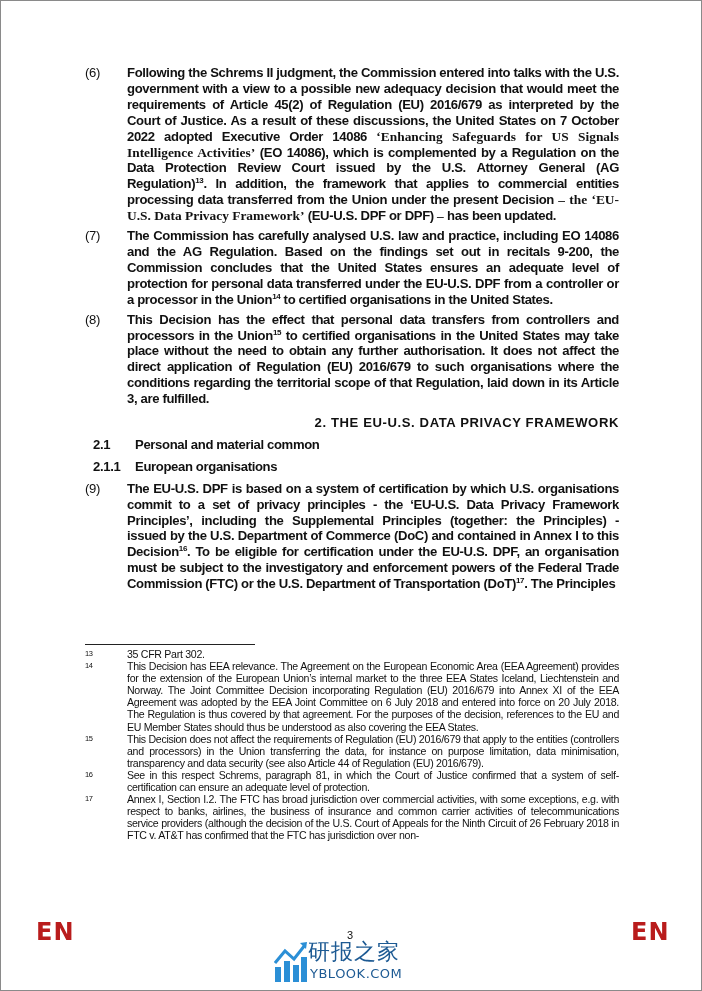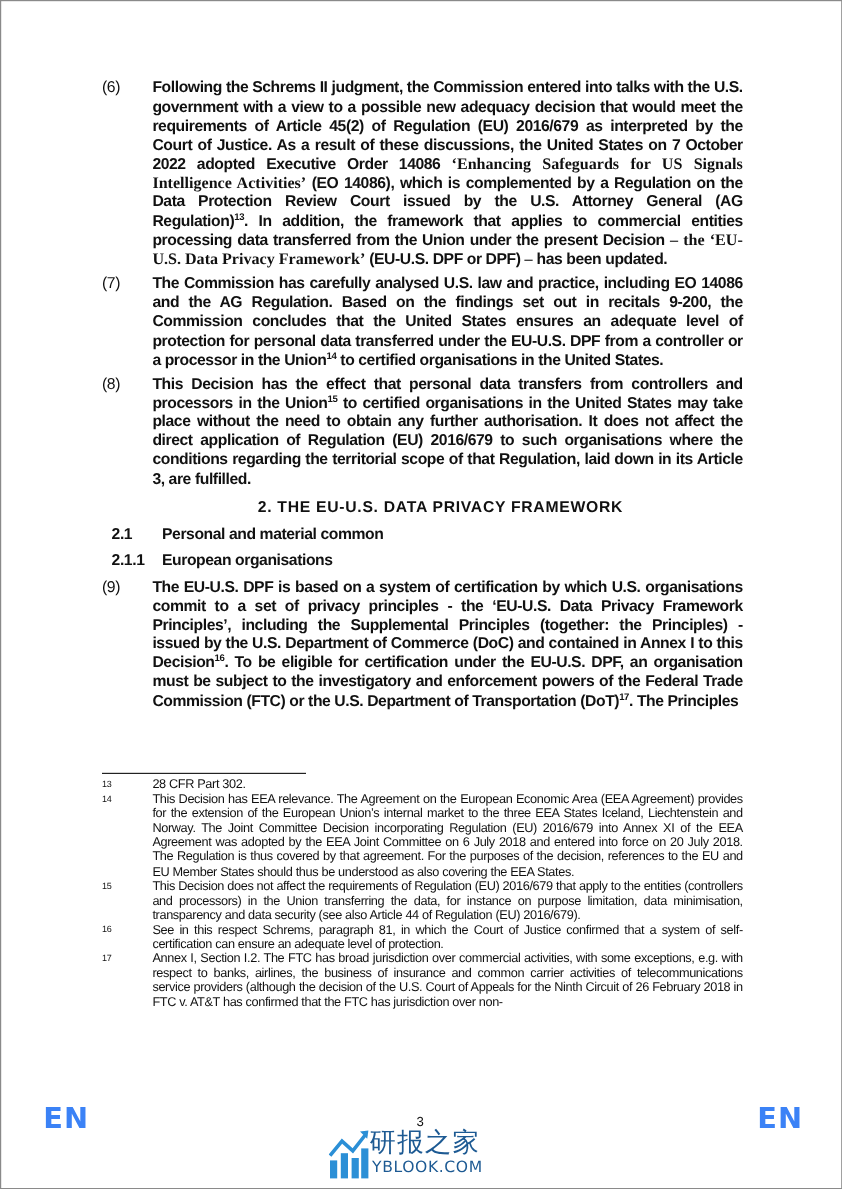--- a/index.html
+++ b/index.html
@@ -13,39 +13,39 @@
     font-family: "Liberation Sans Narrow", "Liberation Sans", sans-serif;
     font-size: 13.1px; line-height: 15.9px; color: #111;
     letter-spacing: -0.35px;
   }
   .recital { display: flex; margin-bottom: 4px; }
   .recital .num { width: 42px; flex: 0 0 42px; }
   .recital .txt { flex: 1; text-align: justify; font-weight: bold; }
   sup { font-size: 8px; line-height: 0; vertical-align: 5px; }
   .serif { font-family: "Liberation Serif", "DejaVu Serif", serif; font-size: 13.4px; letter-spacing: 0; }
   .section-title {
-    text-align: center; font-weight: bold; margin: 8px 0 6px 0; letter-spacing: 0.6px;
+    text-align: right; font-weight: bold; margin: 8px 0 6px 0; letter-spacing: 0.6px;
     padding-left: 30px;
   }
   .heading { display: flex; font-weight: bold; margin: 6px 0 6px 8px; }
   .heading .hnum { width: 42px; flex: 0 0 42px; }
   .fn-rule {
     position: absolute; left: 84px; top: 643px; width: 170px; height: 1px; background: #222;
   }
   .footnotes {
     position: absolute; left: 84px; top: 647px; width: 534px;
     font-family: "Liberation Sans Narrow", "Liberation Sans", sans-serif;
     font-size: 10.6px; line-height: 12.1px; color: #111; letter-spacing: -0.3px;
   }
   .fn { display: flex; }
   .fn .fnum { width: 42px; flex: 0 0 42px; font-size: 7.5px; line-height: 12px; }
   .fn .ftxt { flex: 1; text-align: justify; }
   .lang {
     position: absolute; top: 917px; font-family: "DejaVu Sans", sans-serif;
-    font-weight: bold; font-size: 24px; color: #3b82f6; letter-spacing: 1px;
+    font-weight: bold; font-size: 24px; color: #b91c1c; letter-spacing: 1px;
   }
   .lang.left { left: 35px; }
   .lang.right { left: 630px; }
   .pagenum {
     position: absolute; left: 346px; top: 928px; font-family: "Liberation Sans", sans-serif;
     font-size: 11px; color: #111;
   }
   .watermark { position: absolute; left: 273px; top: 938px; width: 160px; height: 46px; }
   .wm-cn {
     position: absolute; left: 34px; top: -2px; font-family: "DejaVu Sans", sans-serif;
@@ -91,21 +91,21 @@
     <div class="recital">
       <span class="num">(9)</span>
       <span class="txt" id="recital9-txt"><span>The EU-U.S. DPF is based on a system of certification by which U.S. organisations commit to a set of privacy principles - the ‘EU-U.S. Data Privacy Framework Principles’, including the Supplemental Principles (together: the Principles) - issued by the U.S. Department of Commerce (DoC) and contained in Annex I to this Decision</span><sup>16</sup><span>. To be eligible for certification under the EU-U.S. DPF, an organisation must be subject to the investigatory and enforcement powers of the Federal Trade Commission (FTC) or the U.S. Department of Transportation (DoT)</span><sup>17</sup><span>. The Principles</span></span>
     </div>
   </div>
 
   <div class="fn-rule"></div>
   <div class="footnotes" id="footnotes">
       <div class="fn">
         <span class="fnum">13</span>
-        <span class="ftxt">28 CFR Part 302.</span>
+        <span class="ftxt">35 CFR Part 302.</span>
       </div>
       <div class="fn">
         <span class="fnum">14</span>
         <span class="ftxt">This Decision has EEA relevance. The Agreement on the European Economic Area (EEA Agreement) provides for the extension of the European Union’s internal market to the three EEA States Iceland, Liechtenstein and Norway. The Joint Committee Decision incorporating Regulation (EU) 2016/679 into Annex XI of the EEA Agreement was adopted by the EEA Joint Committee on 6 July 2018 and entered into force on 20 July 2018. The Regulation is thus covered by that agreement. For the purposes of the decision, references to the EU and EU Member States should thus be understood as also covering the EEA States.</span>
       </div>
       <div class="fn">
         <span class="fnum">15</span>
         <span class="ftxt">This Decision does not affect the requirements of Regulation (EU) 2016/679 that apply to the entities (controllers and processors) in the Union transferring the data, for instance on purpose limitation, data minimisation, transparency and data security (see also Article 44 of Regulation (EU) 2016/679).</span>
       </div>
       <div class="fn">

